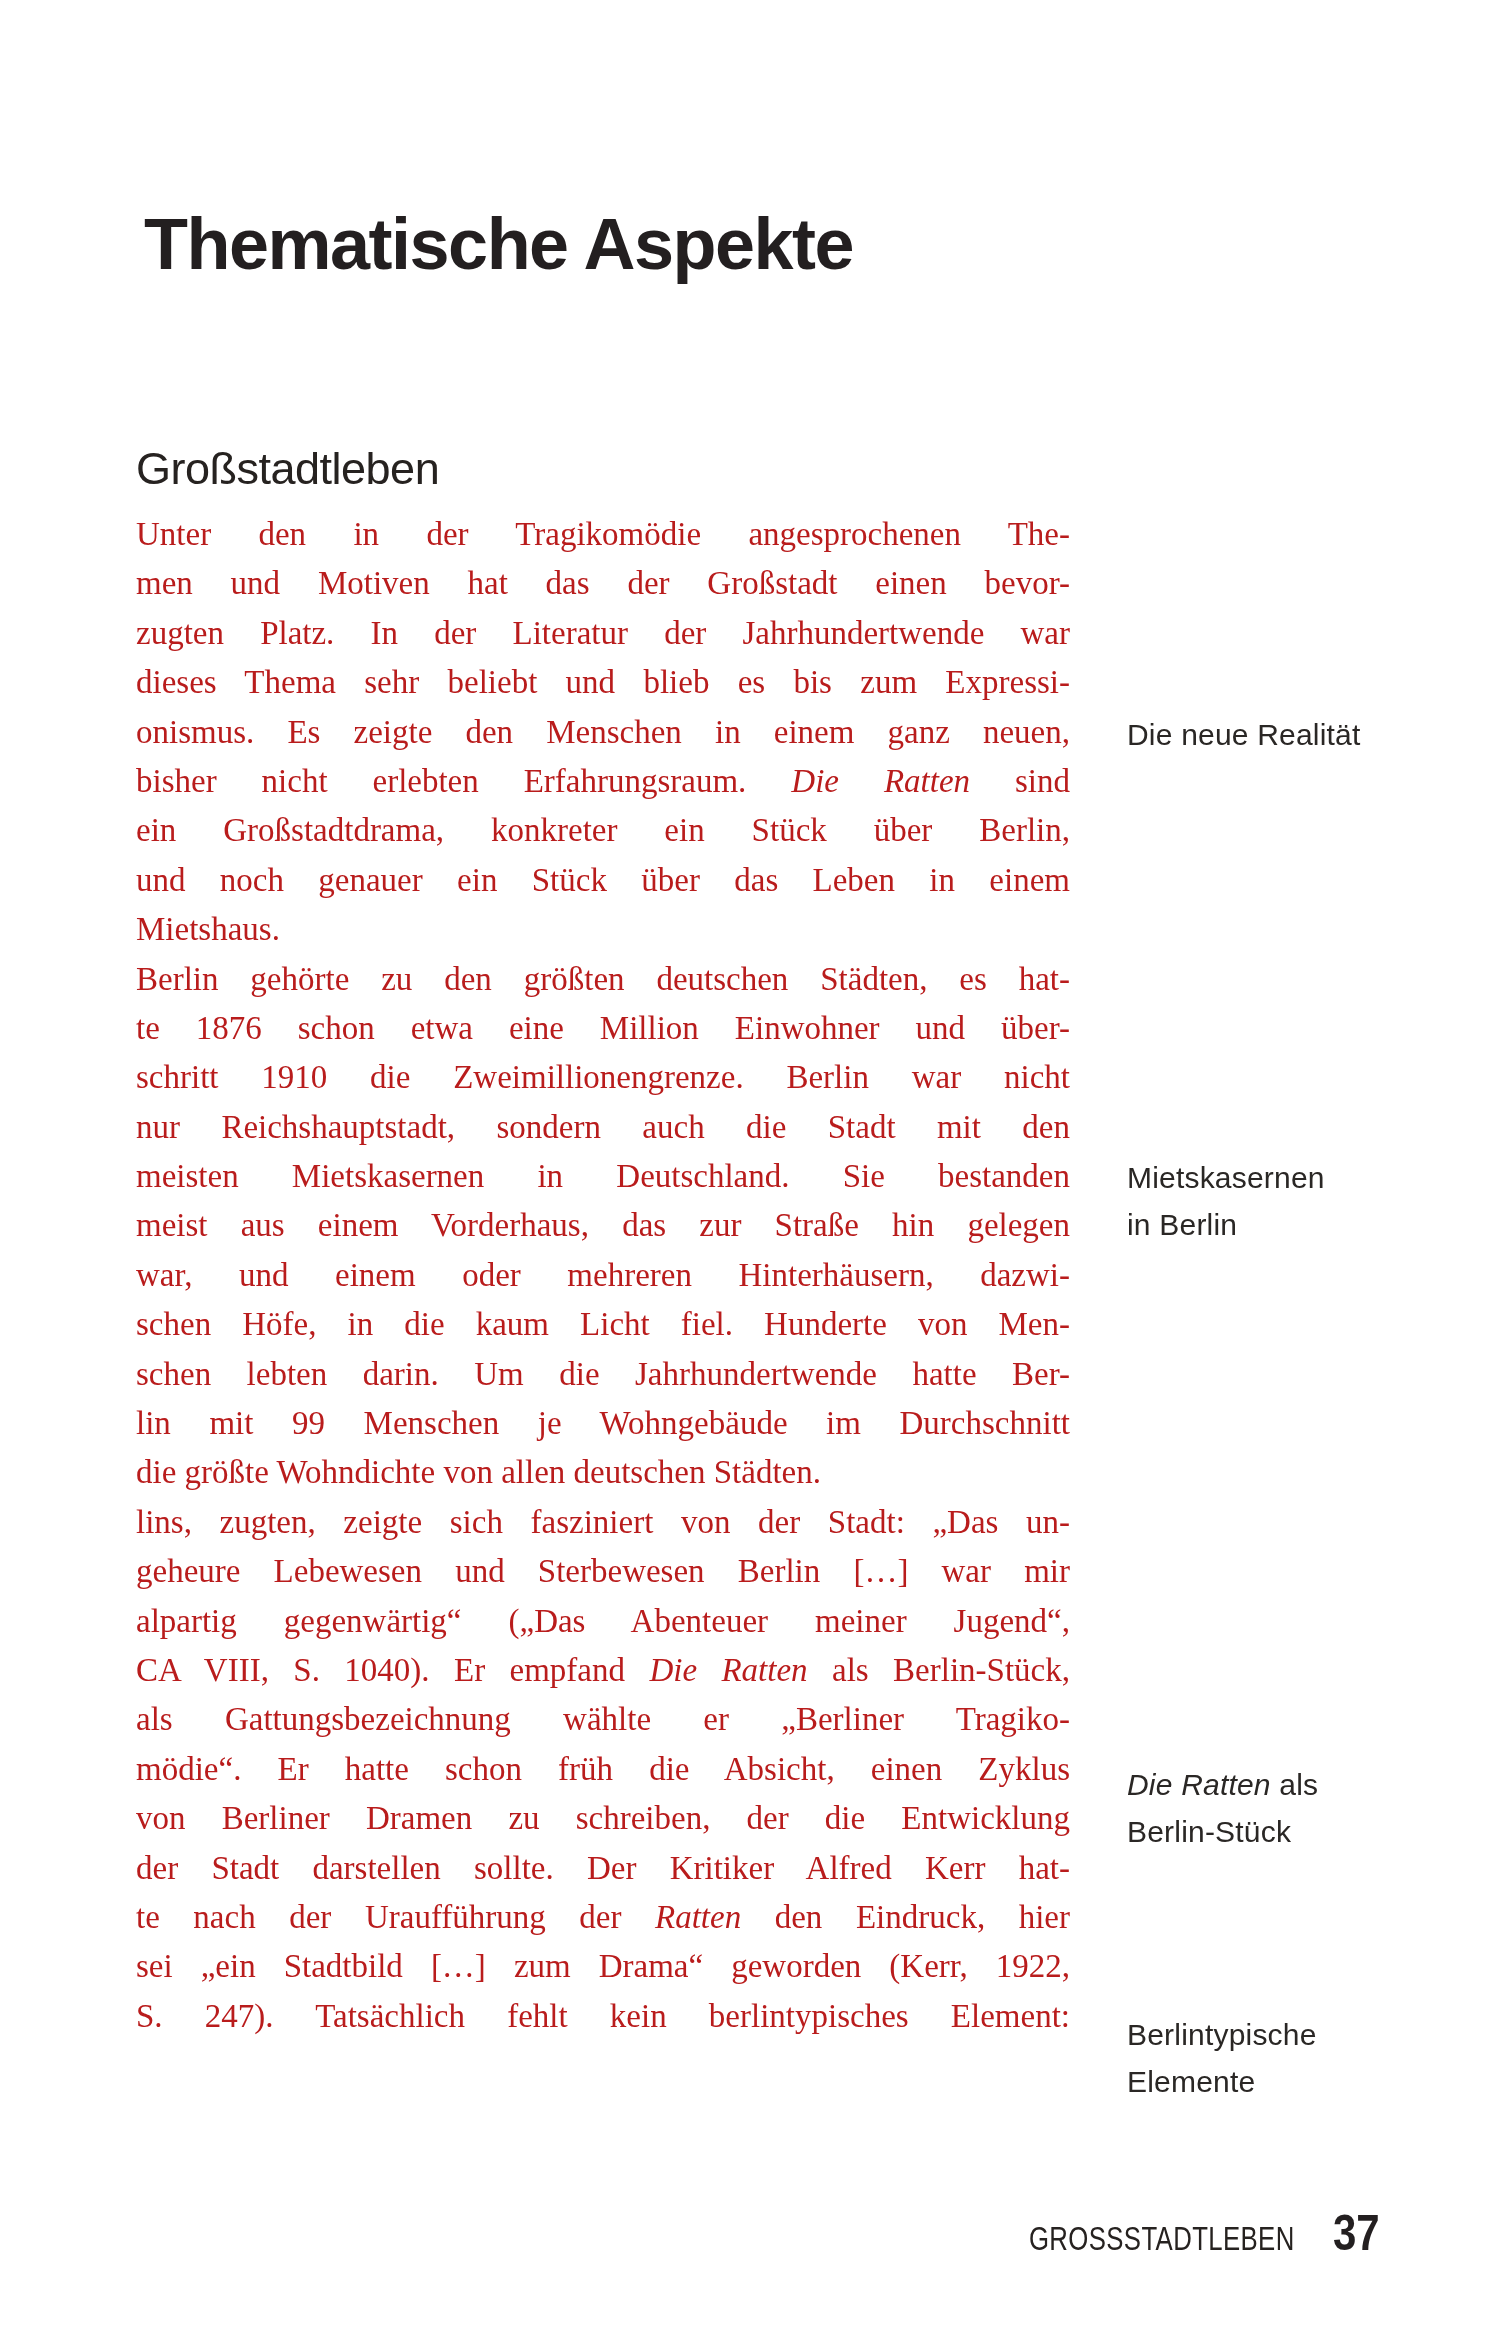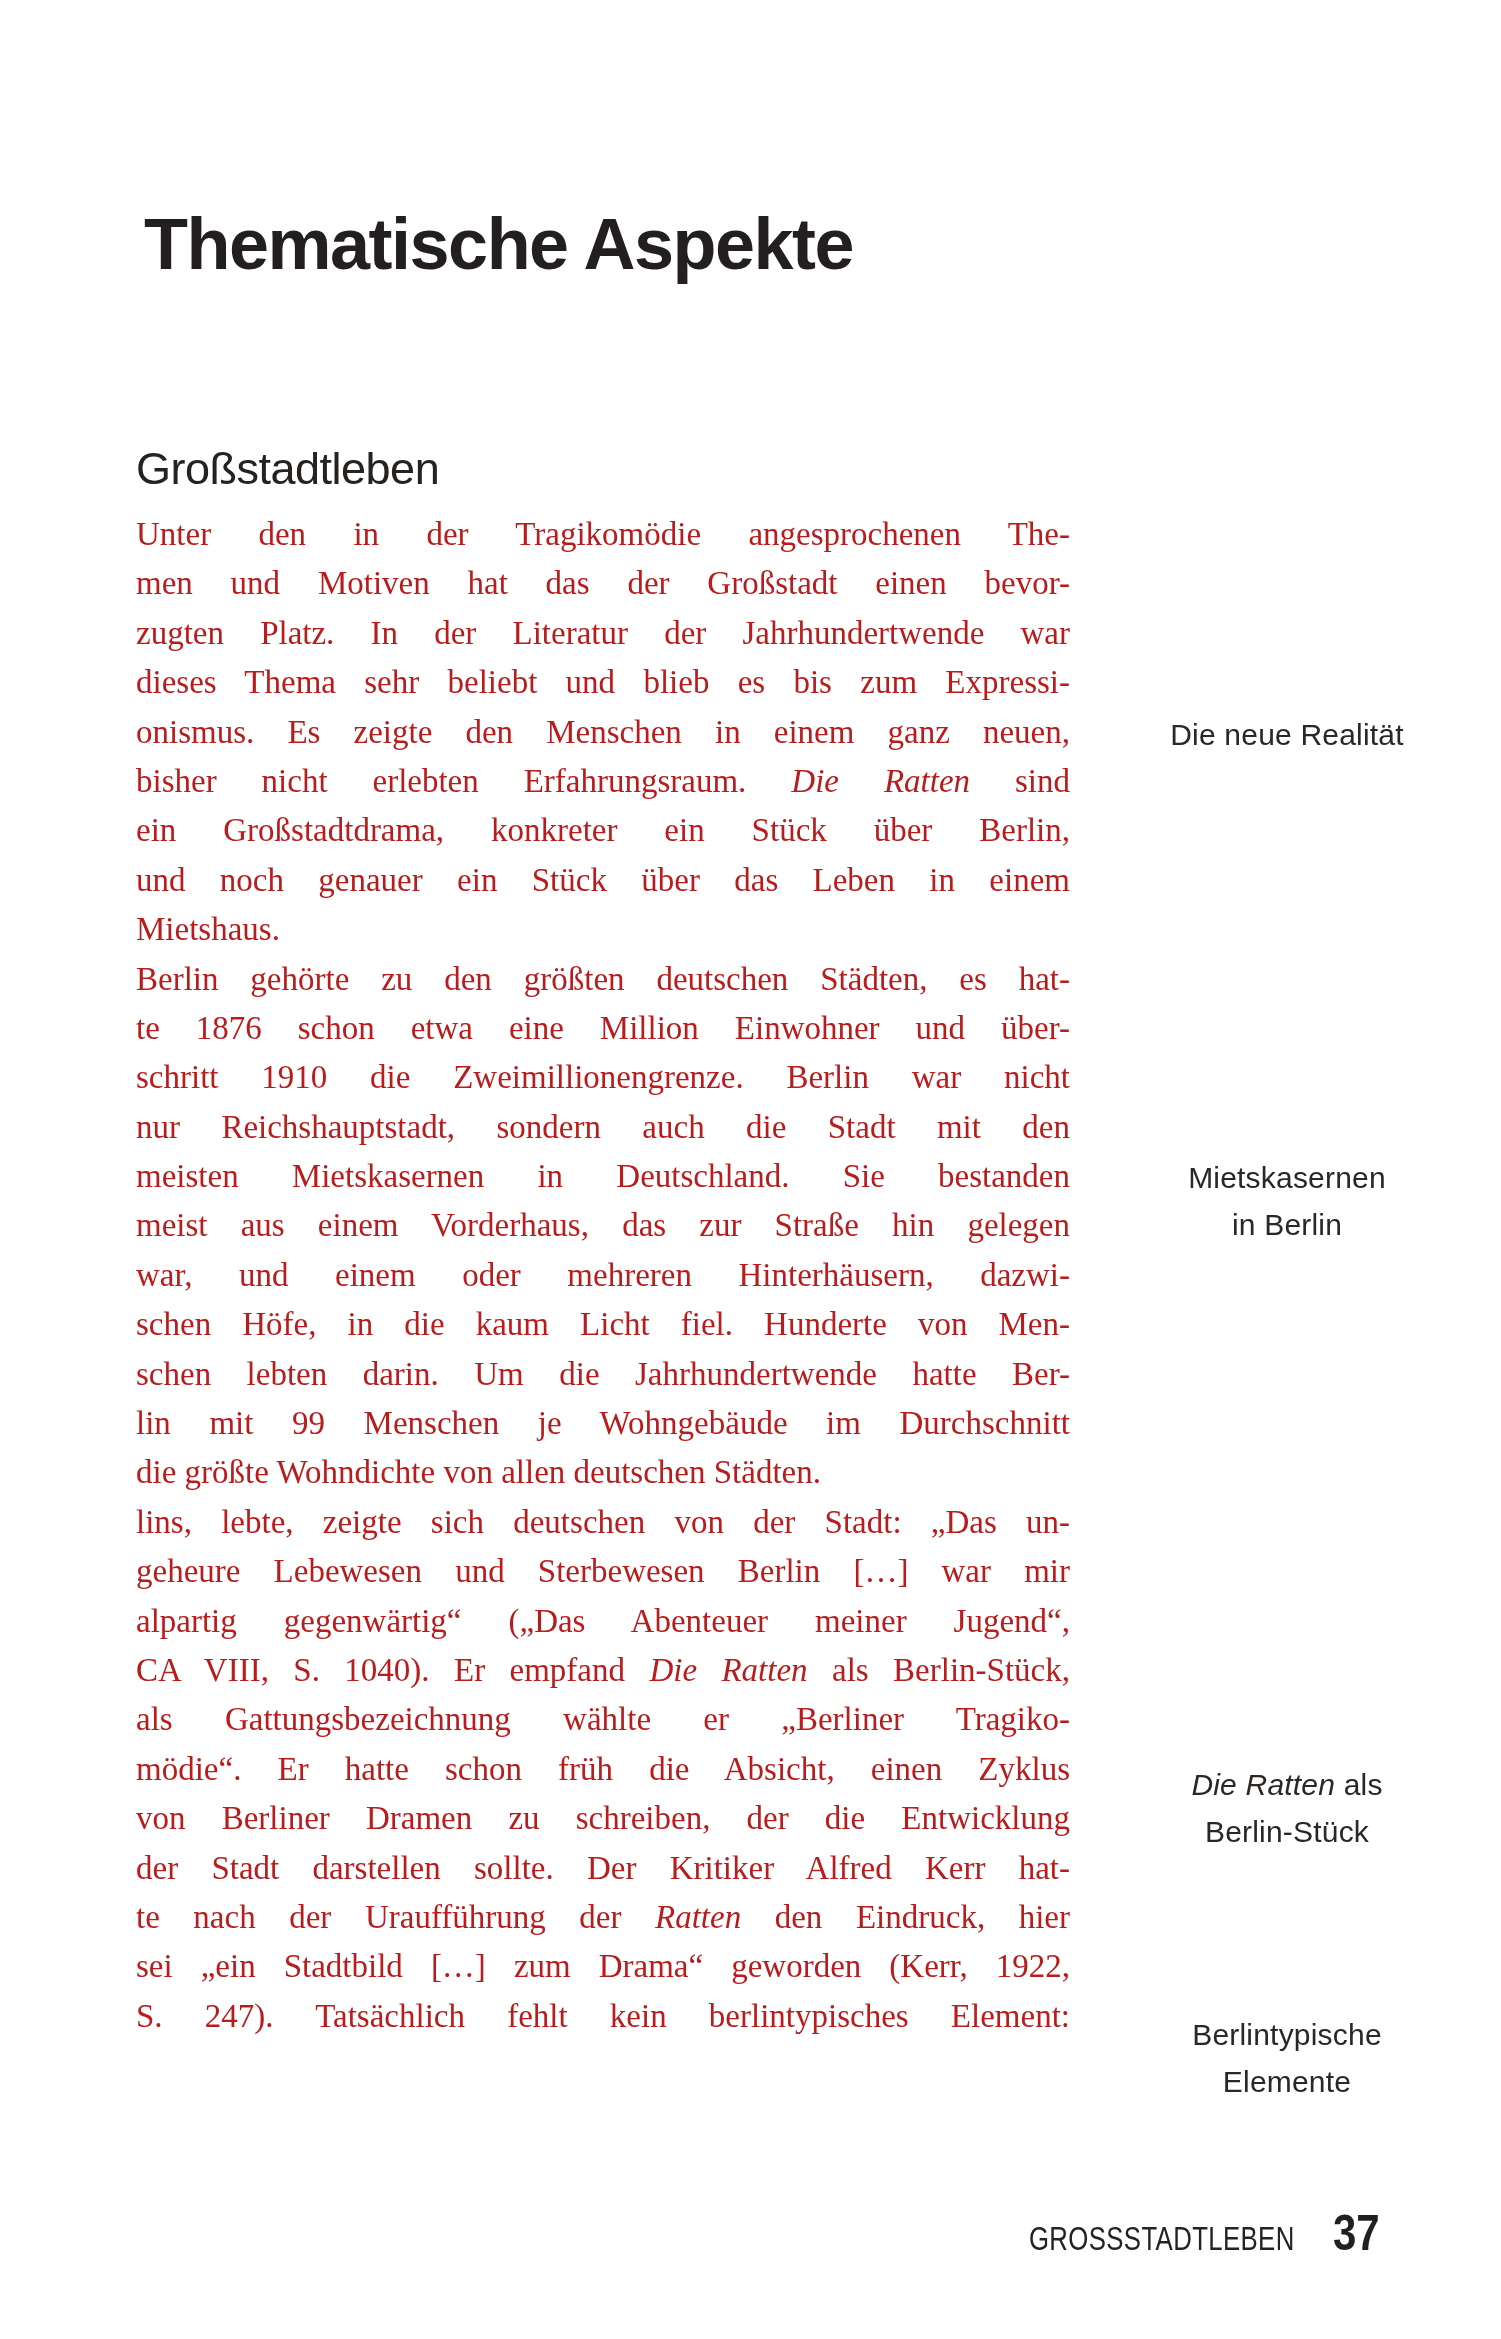--- a/index.html
+++ b/index.html
@@ -27,21 +27,21 @@
   }
   .bline{
     text-align:justify;text-align-last:justify;
     height:49.4px;overflow:visible;white-space:normal;
   }
   .bline.last{text-align-last:left;}
   .it{font-style:italic;}
   .margin-note{
     position:absolute;left:1127px;width:320px;
     font-family:"Liberation Sans",sans-serif;font-weight:400;
-    font-size:30px;line-height:47px;color:#2a2725;letter-spacing:0.2px;text-align:center;
+    font-size:30px;line-height:47px;color:#2a2725;letter-spacing:0.2px;
   }
   .footer{
     position:absolute;right:121px;top:2204px;
     display:flex;align-items:baseline;gap:30px;
   }
   .footer-label{
     font-family:"Liberation Sans",sans-serif;font-weight:400;
     font-size:33px;letter-spacing:0.5px;color:#262220;
     transform:scaleX(0.78);transform-origin:right center;white-space:nowrap;
   }
@@ -72,21 +72,21 @@
     <div class="bline"><span>te 1876 schon etwa eine Million Einwohner und über-</span></div>
     <div class="bline"><span>schritt 1910 die Zweimillionengrenze. Berlin war nicht</span></div>
     <div class="bline"><span>nur Reichshauptstadt, sondern auch die Stadt mit den</span></div>
     <div class="bline"><span>meisten Mietskasernen in Deutschland. Sie bestanden</span></div>
     <div class="bline"><span>meist aus einem Vorderhaus, das zur Straße hin gelegen</span></div>
     <div class="bline"><span>war, und einem oder mehreren Hinterhäusern, dazwi-</span></div>
     <div class="bline"><span>schen Höfe, in die kaum Licht fiel. Hunderte von Men-</span></div>
     <div class="bline"><span>schen lebten darin. Um die Jahrhundertwende hatte Ber-</span></div>
     <div class="bline"><span>lin mit 99 Menschen je Wohngebäude im Durchschnitt</span></div>
     <div class="bline last"><span>die größte Wohndichte von allen deutschen Städten.</span></div>
-    <div class="bline"><span>lins, lebte, zeigte sich deutschen von der Stadt: „Das un-</span></div>
+    <div class="bline"><span>lins, zugten, zeigte sich fasziniert von der Stadt: „Das un-</span></div>
     <div class="bline"><span>geheure Lebewesen und Sterbewesen Berlin […] war mir</span></div>
     <div class="bline"><span>alpartig gegenwärtig“ („Das Abenteuer meiner Jugend“,</span></div>
     <div class="bline"><span>CA VIII, S. 1040). Er empfand </span><span class="it">Die Ratten</span><span> als Berlin-Stück,</span></div>
     <div class="bline"><span>als Gattungsbezeichnung wählte er „Berliner Tragiko-</span></div>
     <div class="bline"><span>mödie“. Er hatte schon früh die Absicht, einen Zyklus</span></div>
     <div class="bline"><span>von Berliner Dramen zu schreiben, der die Entwicklung</span></div>
     <div class="bline"><span>der Stadt darstellen sollte. Der Kritiker Alfred Kerr hat-</span></div>
     <div class="bline"><span>te nach der Uraufführung der </span><span class="it">Ratten</span><span> den Eindruck, hier</span></div>
     <div class="bline"><span>sei „ein Stadtbild […] zum Drama“ geworden (Kerr, 1922,</span></div>
     <div class="bline"><span>S. 247). Tatsächlich fehlt kein berlintypisches Element:</span></div>

